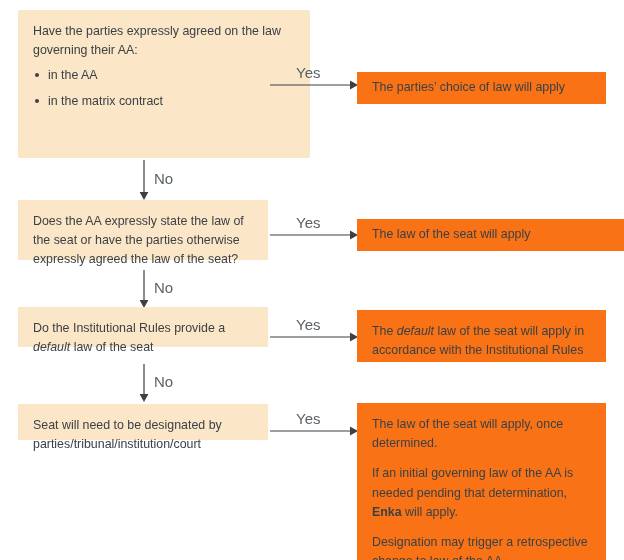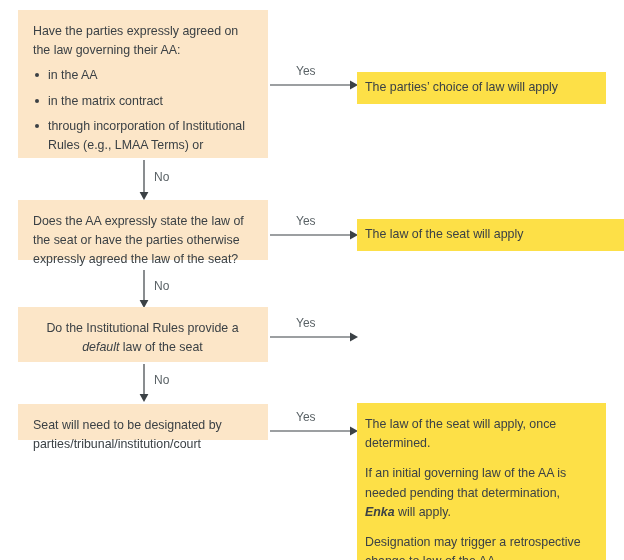--- a/index.html
+++ b/index.html
@@ -25,22 +25,22 @@
     box-sizing: border-box;
     font-size: 12.4px;
     line-height: 1.55;
     color: #3b4145;
   }
   .node.question {
     background: #fce6c8;
     padding: 12px 16px 12px 15px;
   }
   .node.outcome {
-    background: #fde047;
-    padding: 12px 16px 12px 8px;
+    background: #f97316;
+    padding: 12px 16px 12px 15px;
   }
 
   .node p {
     margin: 0;
   }
   .node p + p {
     margin-top: 11px;
   }
 
   ul.bullets {
@@ -61,49 +61,48 @@
     position: absolute;
     left: 2px;
     top: 7px;
     width: 4px;
     height: 4px;
     border-radius: 50%;
     background: #3b4145;
   }
 
   .em-italic { font-style: italic; }
-  .em-bolditalic { font-style: italic; font-weight: bold; }
+  .em-bolditalic { font-weight: bold; }
 
   
   .conn {
     position: absolute;
   }
   .conn svg {
     display: block;
     overflow: visible;
   }
   .conn-label {
     position: absolute;
-    font-size: 12px;
+    font-size: 15px;
     color: #5a6266;
     line-height: 1;
     white-space: nowrap;
   }
 </style>
 </head>
 <body>
 
 <div id="chart">
 
-  <div class="node question" style="left:18px; top:10px; width:250px; height:148px;">
+  <div class="node question" style="left:18px; top:10px; width:292px; height:148px;">
     <p>Have the parties expressly agreed on the law governing their AA:</p>
     <ul class="bullets">
       <li>in the AA</li>
       <li>in the matrix contract</li>
-      <li>through incorporation of Institutional Rules (e.g., LMAA Terms) or</li>
     </ul>
   </div>
 
   <div class="conn" style="left:270px; top:78px; width:88px; height:14px;">
     <svg width="88" height="14" viewBox="0 0 88 14">
       <line x1="0" y1="7" x2="80" y2="7" stroke="#3b4145" stroke-width="1.2"></line>
       <polygon points="80,2.6 88,7 80,11.4" fill="#3b4145"></polygon>
     </svg>
     <span class="conn-label" style="left:26px; top:-13px;">Yes</span>
   </div>
@@ -137,32 +136,35 @@
   </div>
 
   <div class="conn" style="left:137px; top:270px; width:14px; height:38px;">
     <svg width="14" height="38" viewBox="0 0 14 38">
       <line x1="7" y1="0" x2="7" y2="30" stroke="#3b4145" stroke-width="1.2"></line>
       <polygon points="2.6,30 11.4,30 7,38" fill="#3b4145"></polygon>
     </svg>
     <span class="conn-label" style="left:17px; top:10px;">No</span>
   </div>
 
-  <div class="node question" style="left:18px; top:307px; width:250px; height:55px;text-align:center;">
+  <div class="node question" style="left:18px; top:307px; width:250px; height:40px;">
     <p><span>Do the Institutional Rules provide a </span><span class="em-italic">default</span><span> law of the seat</span></p>
   </div>
 
   <div class="conn" style="left:270px; top:330px; width:88px; height:14px;">
     <svg width="88" height="14" viewBox="0 0 88 14">
       <line x1="0" y1="7" x2="80" y2="7" stroke="#3b4145" stroke-width="1.2"></line>
       <polygon points="80,2.6 88,7 80,11.4" fill="#3b4145"></polygon>
     </svg>
     <span class="conn-label" style="left:26px; top:-13px;">Yes</span>
   </div>
 
+  <div class="node outcome" style="left:357px; top:310px; width:249px; height:52px;">
+    <p><span>The </span><span class="em-italic">default</span><span> law of the seat will apply in accordance with the Institutional Rules</span></p>
+  </div>
 
   <div class="conn" style="left:137px; top:364px; width:14px; height:38px;">
     <svg width="14" height="38" viewBox="0 0 14 38">
       <line x1="7" y1="0" x2="7" y2="30" stroke="#3b4145" stroke-width="1.2"></line>
       <polygon points="2.6,30 11.4,30 7,38" fill="#3b4145"></polygon>
     </svg>
     <span class="conn-label" style="left:17px; top:10px;">No</span>
   </div>
 
   <div class="node question" style="left:18px; top:404px; width:250px; height:36px;">

